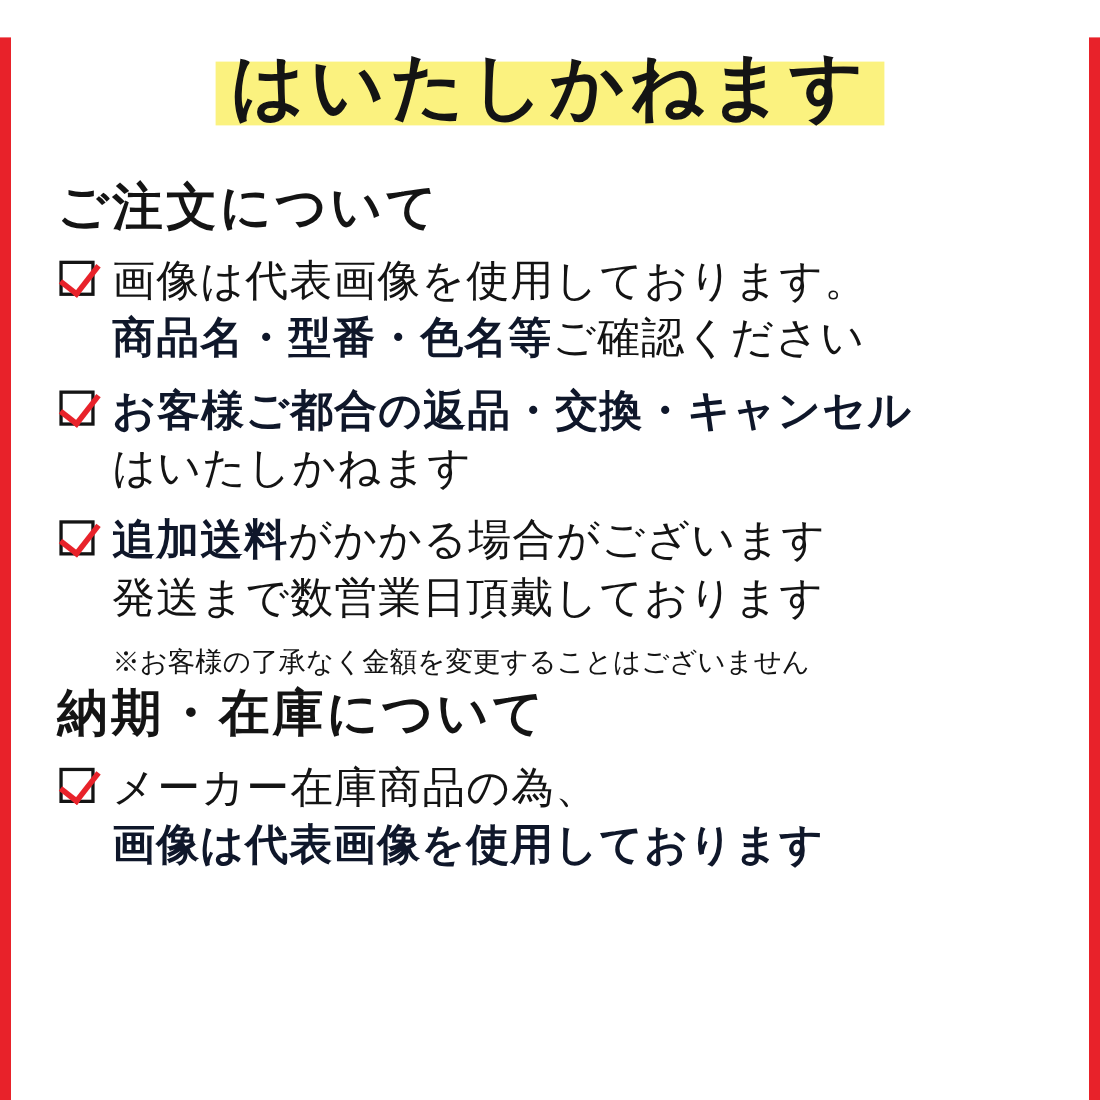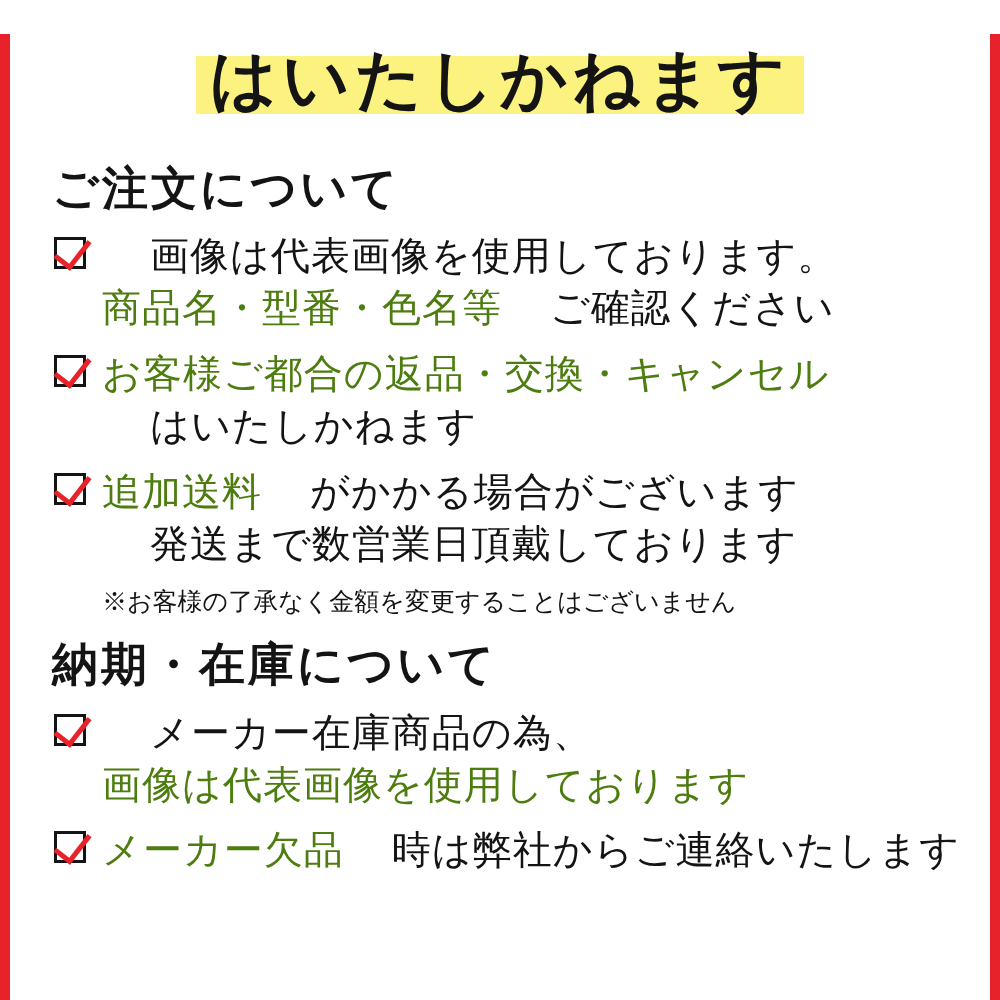--- a/index.html
+++ b/index.html
@@ -67,21 +67,21 @@
   .section-heading {
     font-size: 46px;
     font-weight: bold;
     color: #141414;
     letter-spacing: 3px;
     margin: 0;
     padding-left: 14px;
     line-height: 1.18;
   }
   #section-order .section-heading { margin-top: 36px; font-family: Liberation Serif, serif; }
-  #section-stock .section-heading { margin-top: 20px; }
+  #section-stock .section-heading { margin-top: 4px; }
 
   
   .check-item {
     position: relative;
     padding-left: 64px;
     margin-top: 14px;
   }
   .check-item .checkbox {
     position: absolute;
     left: 16px;
@@ -106,26 +106,25 @@
     font-size: 39px;
     line-height: 1.33;
     color: #141414;
     letter-spacing: 1px;
     white-space: nowrap;
   }
   .line.indent {
     padding-left: 0;
   }
   .red {
-    color: #4d7c0f;
-    font-weight: normal;
+    color: #0f172a;
+    font-weight: bold;
   }
   .black {
     color: #141414;
-    margin-left: 48px;
   }
   .note {
     font-size: 25px;
     color: #141414;
     letter-spacing: 0px;
     margin-top: 16px;
     white-space: nowrap;
   }
 </style>
 </head>
@@ -181,22 +180,16 @@
       <div class="check-item">
         <span class="checkbox"></span>
         <div class="line">
           <span class="black">メーカー在庫商品の為、</span>
         </div>
         <div class="line indent">
           <span class="red">画像は代表画像を使用しております</span>
         </div>
       </div>
 
-      <div class="check-item">
-        <span class="checkbox"></span>
-        <div class="line">
-          <span class="red">メーカー欠品</span><span class="black">時は弊社からご連絡いたします</span>
-        </div>
-      </div>
     </div>
 
   </div>
 </div>
 
 </body></html>

